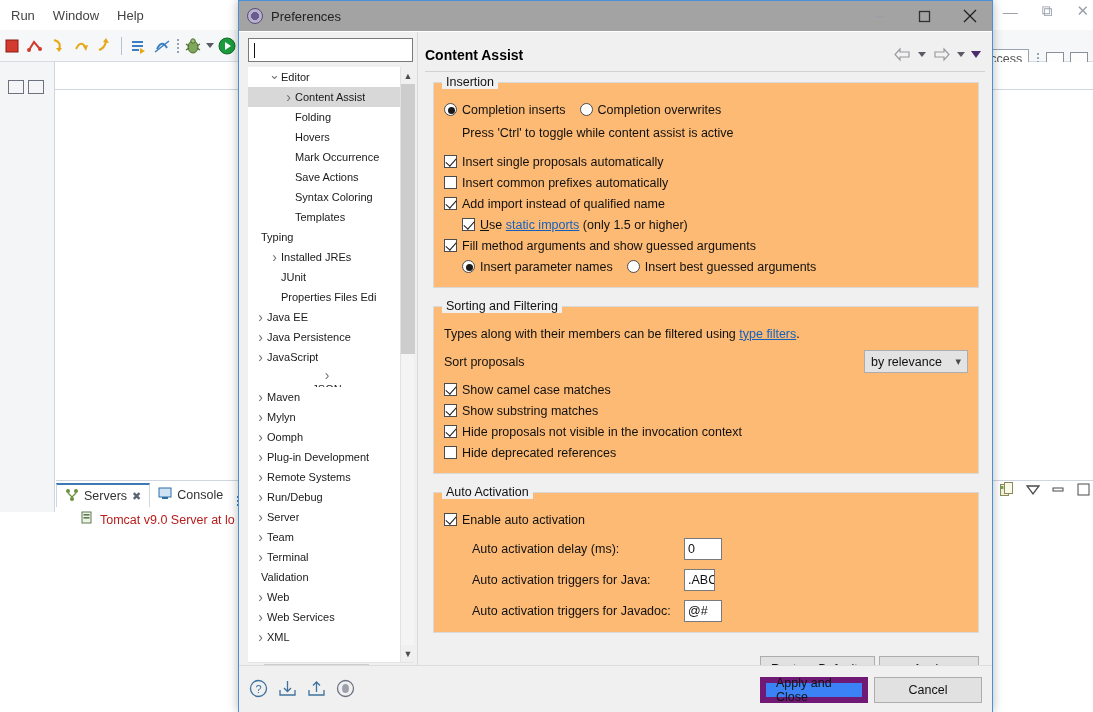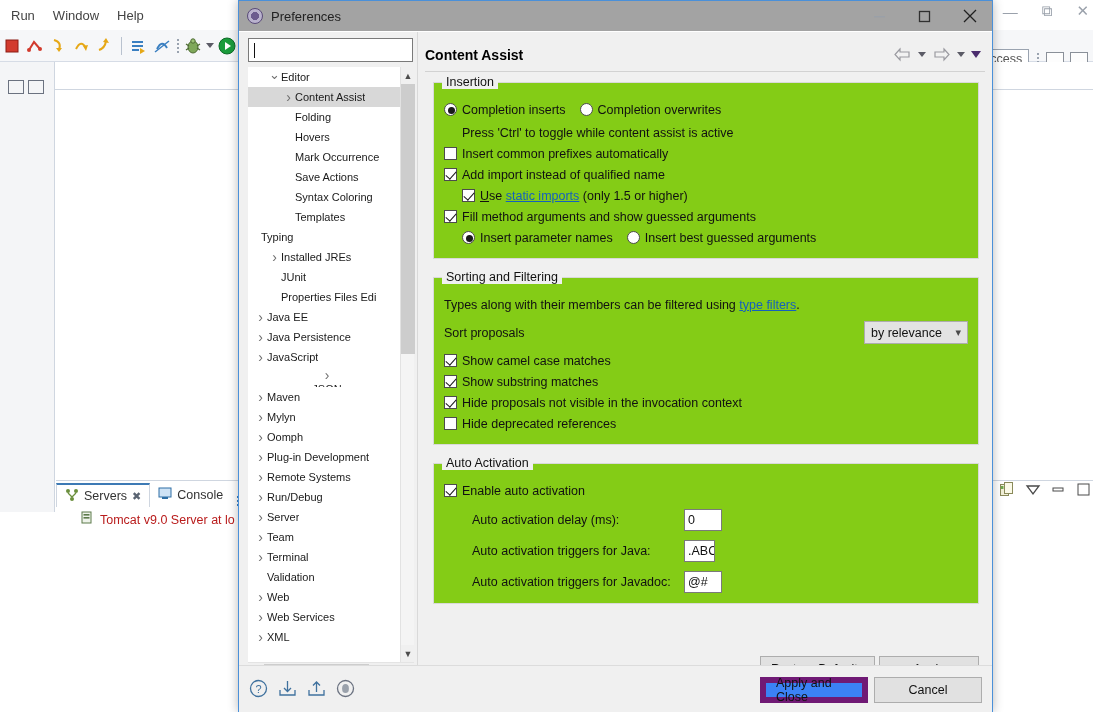--- a/index.html
+++ b/index.html
@@ -160,21 +160,21 @@
   }
   .page-title { font-size: 14px; font-weight: bold; color: #000; }
   .nav-btns { margin-left: auto; display: flex; align-items: center; gap: 6px; padding-right: 4px; }
   .arrowbtn { width: 19px; height: 15px; position: relative; }
   .menu-caret {
     width: 0; height: 0; border-left: 5px solid transparent;
     border-right: 5px solid transparent; border-top: 7px solid #4b2d6e;
   }
 
   .group {
-    position: relative; border: 1px solid #d9d9d9; background: #84cc16;
+    position: relative; border: 1px solid #d9d9d9; background: #fdba74;
     margin: 10px 0 0 8px; width: 546px;
   }
   .group-title {
     position: absolute; top: -8px; left: 8px; background: #f0f0f0;
     padding: 0 4px; font-size: 12.5px; color: #111;
   }
   .group-inner { padding: 16px 10px 10px 10px; }
 
   .row { display: flex; align-items: center; min-height: 21px; }
   .row-label { font-size: 12.5px; color: #111; }
@@ -536,21 +536,21 @@
               <span class="tlabel">Server</span>
             </div>
             <div class="trow" style="padding-left: 6px;">
               <span class="twist closed"></span>
               <span class="tlabel">Team</span>
             </div>
             <div class="trow" style="padding-left: 6px;">
               <span class="twist closed"></span>
               <span class="tlabel">Terminal</span>
             </div>
-            <div class="trow" style="padding-left: 6px; text-align: center;">
+            <div class="trow" style="padding-left: 0; text-align: center;">
               <span class="twist"></span>
               <span class="tlabel">Validation</span>
             </div>
             <div class="trow" style="padding-left: 6px;">
               <span class="twist closed"></span>
               <span class="tlabel">Web</span>
             </div>
             <div class="trow" style="padding-left: 6px;">
               <span class="twist closed"></span>
               <span class="tlabel">Web Services</span>
@@ -601,20 +601,24 @@
           <span class="group-title">Insertion</span>
           <div class="group-inner">
             <div class="row">
               <span class="rd on"></span>
               <span class="row-label">Completion inserts</span>
               <span class="rd" style="margin-left:14px"></span>
               <span class="row-label">Completion overwrites</span>
             </div>
             <div class="row ind1" style="margin-top:2px">
               <span class="row-label">Press 'Ctrl' to toggle while content assist is active</span>
+            </div>
+            <div class="row" style="margin-top:8px">
+              <span class="ck on"></span>
+              <span class="row-label">Insert single proposals automatically</span>
             </div>
             <div class="row">
               <span class="ck"></span>
               <span class="row-label">Insert common prefixes automatically</span>
             </div>
             <div class="row">
               <span class="ck on"></span>
               <span class="row-label">Add import instead of qualified name</span>
             </div>
             <div class="row ind1">

